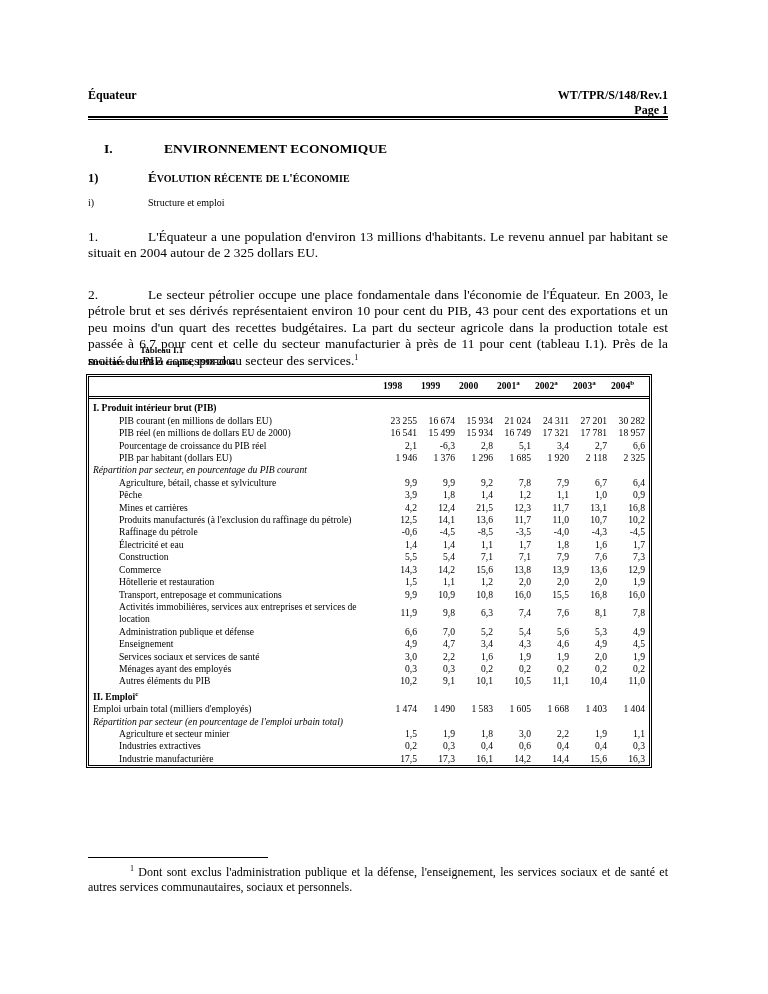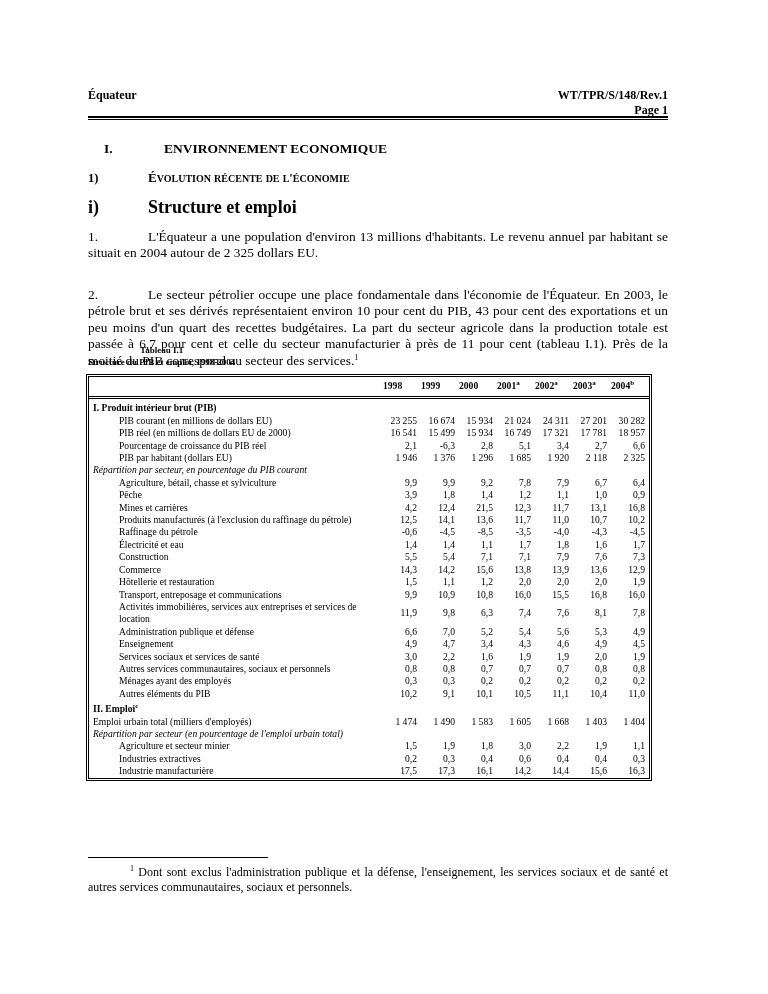--- a/index.html
+++ b/index.html
@@ -9,21 +9,21 @@
       color: #000;
     }
     .page { position: absolute; left: 88px; top: 0; width: 580px; }
     .hdr { position: absolute; top: 88px; left: 0; width: 580px; font-weight: bold; font-size: 12px; line-height: 15px; }
     .hdr .left { position: absolute; left: 0; top: 0; }
     .hdr .right { position: absolute; right: 0; top: 0; text-align: right; }
     .hdr-rule { position: absolute; top: 116px; left: 0; width: 580px; height: 1px; border-top: 2px solid #000; border-bottom: 1px solid #000; }
 
     .h1 { position: absolute; top: 141px; left: 16px; font-weight: bold; font-size: 13.5px; }
     .h2 { position: absolute; top: 170px; left: 0; font-weight: bold; font-size: 12.5px; }
-    .h3 { position: absolute; top: 197px; left: 0; font-weight: bold; font-size: 18px; }
+    .h3 { position: absolute; top: 197px; left: 0; font-weight: normal; font-size: 10px; }
     .num { display: inline-block; width: 60px; }
     .sc-big { font-size: 13px; }
     .sc-small { font-size: 10px; }
 
     .para { position: absolute; left: 0; width: 580px; font-size: 13.4px; line-height: 16.4px; text-align: justify; }
     .p1 { top: 229px; }
     .p2 { top: 287px; }
     .para .pn { display: inline-block; width: 60px; }
     sup { font-size: 8px; line-height: 0; vertical-align: super; }
 
@@ -290,30 +290,20 @@
             <td class="lbl ind"><span>Services sociaux et services de santé</span></td>
             <td>3,0</td>
             <td>2,2</td>
             <td>1,6</td>
             <td>1,9</td>
             <td>1,9</td>
             <td>2,0</td>
             <td>1,9</td>
           </tr>
           <tr>
-            <td class="lbl ind"><span>Autres services communautaires, sociaux et personnels</span></td>
-            <td>0,8</td>
-            <td>0,8</td>
-            <td>0,7</td>
-            <td>0,7</td>
-            <td>0,7</td>
-            <td>0,8</td>
-            <td>0,8</td>
-          </tr>
-          <tr>
             <td class="lbl ind"><span>Ménages ayant des employés</span></td>
             <td>0,3</td>
             <td>0,3</td>
             <td>0,2</td>
             <td>0,2</td>
             <td>0,2</td>
             <td>0,2</td>
             <td>0,2</td>
           </tr>
           <tr>

